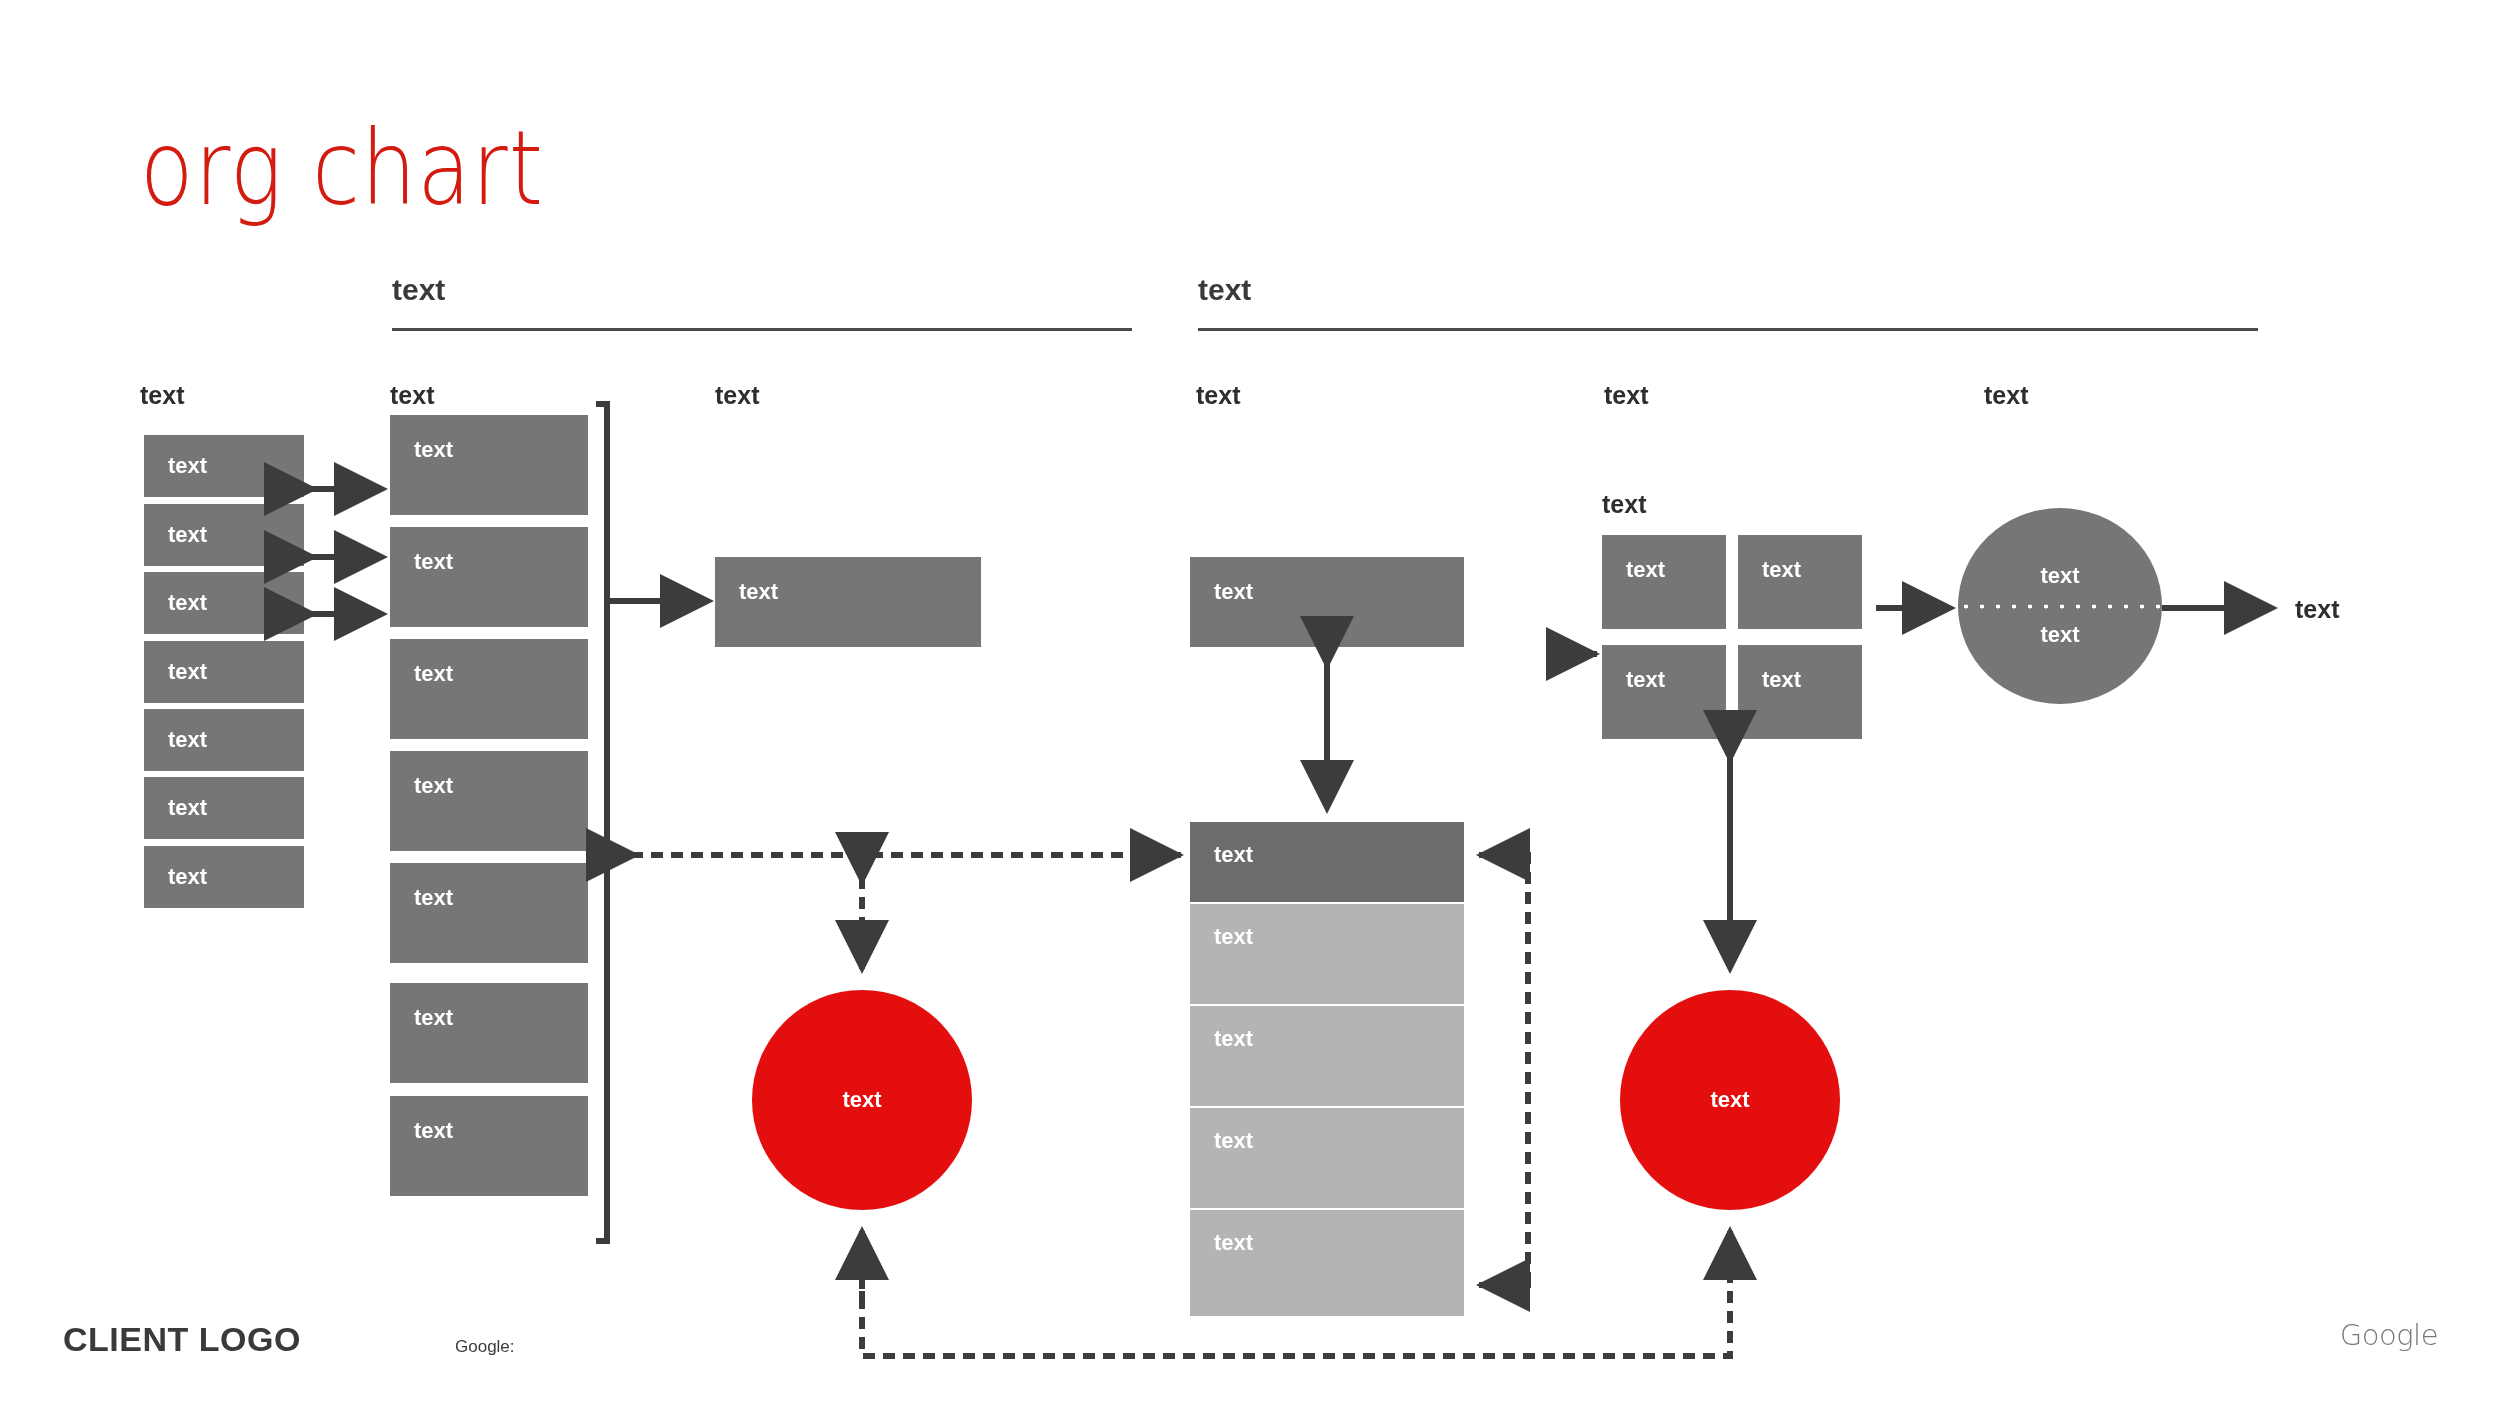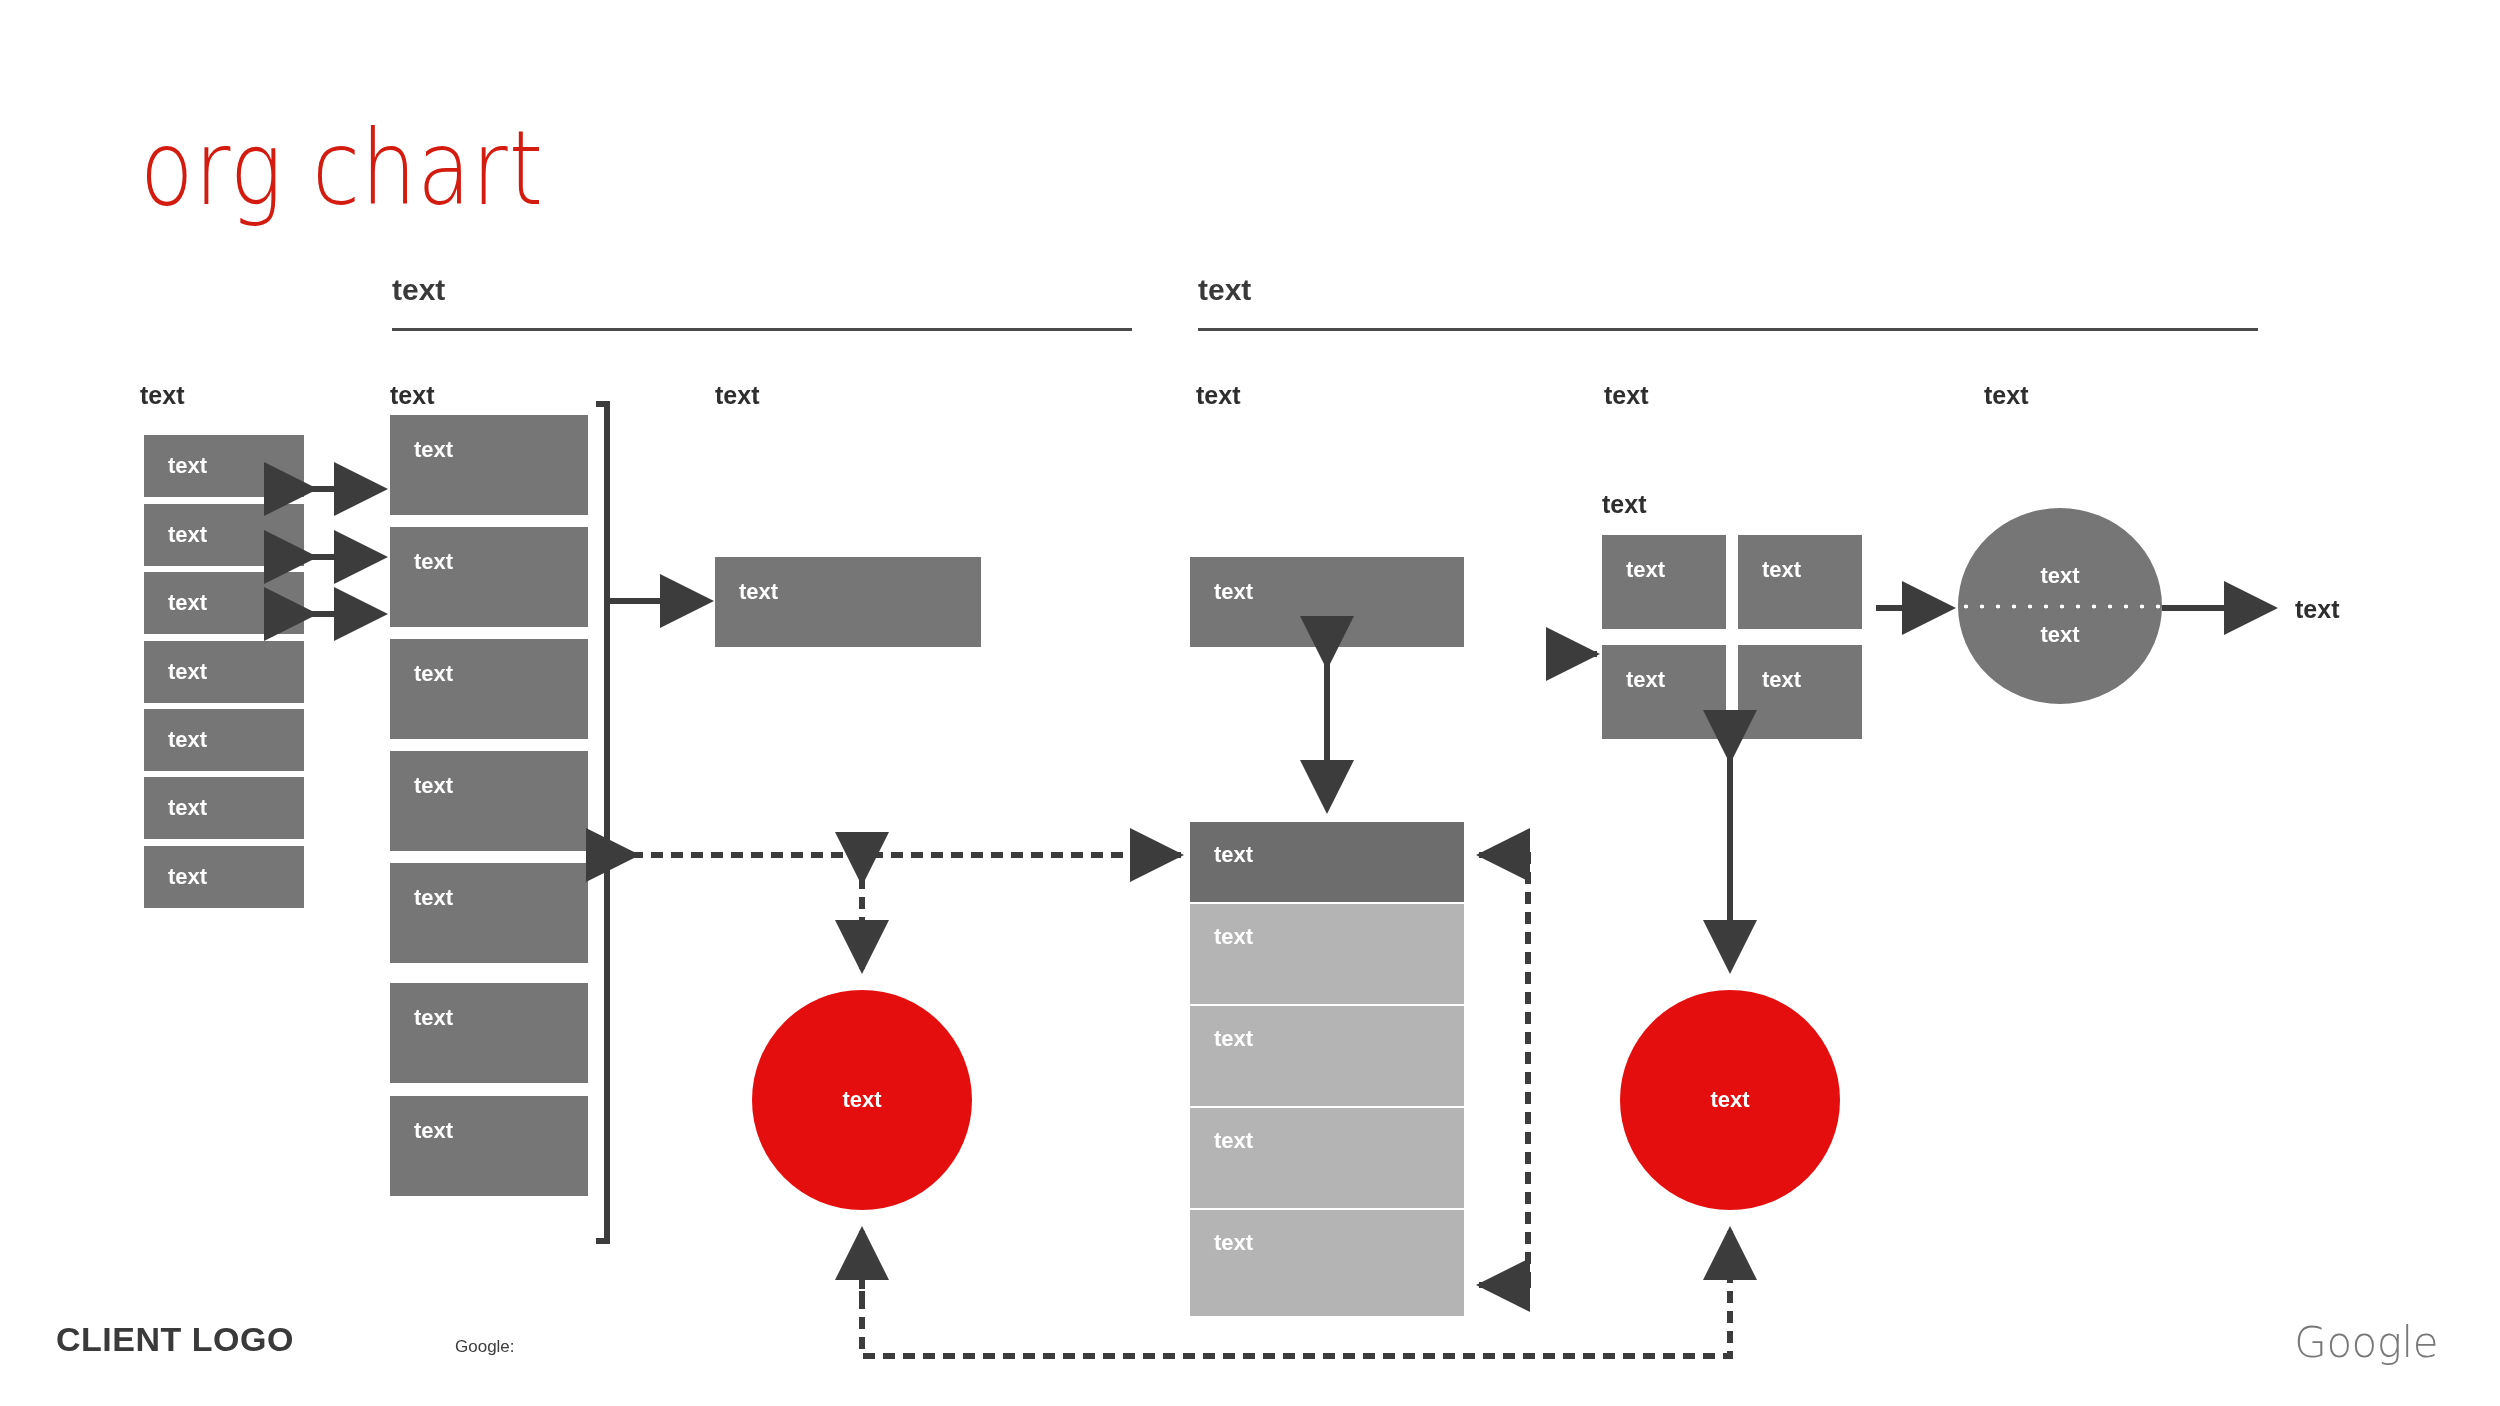--- a/index.html
+++ b/index.html
@@ -67,23 +67,23 @@
   .gray-circle .cl-bot{position:absolute;top:58%;left:0;right:0;text-align:center;
                        font-size:22px;font-weight:bold;color:#fff;}
   .gray-circle .cl-dot{position:absolute;top:50%;left:0;right:0;height:5px;margin-top:-2px;
                        background-image:radial-gradient(circle,#ffffff 2px,transparent 2.1px);
                        background-size:16px 5px;background-repeat:repeat-x;}
 
   
   .plain-lbl{font-size:25px;font-weight:bold;color:#2e2e2e;white-space:nowrap;}
 
   
-  #client-logo{left:56px;top:1320px;font-size:34px;font-weight:bold;color:#3a3a3a;letter-spacing:0.5px;}
+  #client-logo{left:63px;top:1320px;font-size:34px;font-weight:bold;color:#3a3a3a;letter-spacing:0.5px;}
   #source-note{left:455px;top:1337px;font-size:17px;color:#3c3c3c;}
-  #google-logo{right:62px;top:1318px;font-size:42px;font-weight:300;color:#787878;
+  #google-logo{right:62px;top:1318px;font-size:29px;font-weight:300;color:#787878;
                font-family:"DejaVu Sans","Liberation Sans",sans-serif;letter-spacing:-0.5px;}
 
   
   #wires{position:absolute;left:0;top:0;width:2500px;height:1406px;pointer-events:none;}
 </style>
 </head>
 <body>
 
 <div class="abs" id="slide-title">org chart</div>
 

